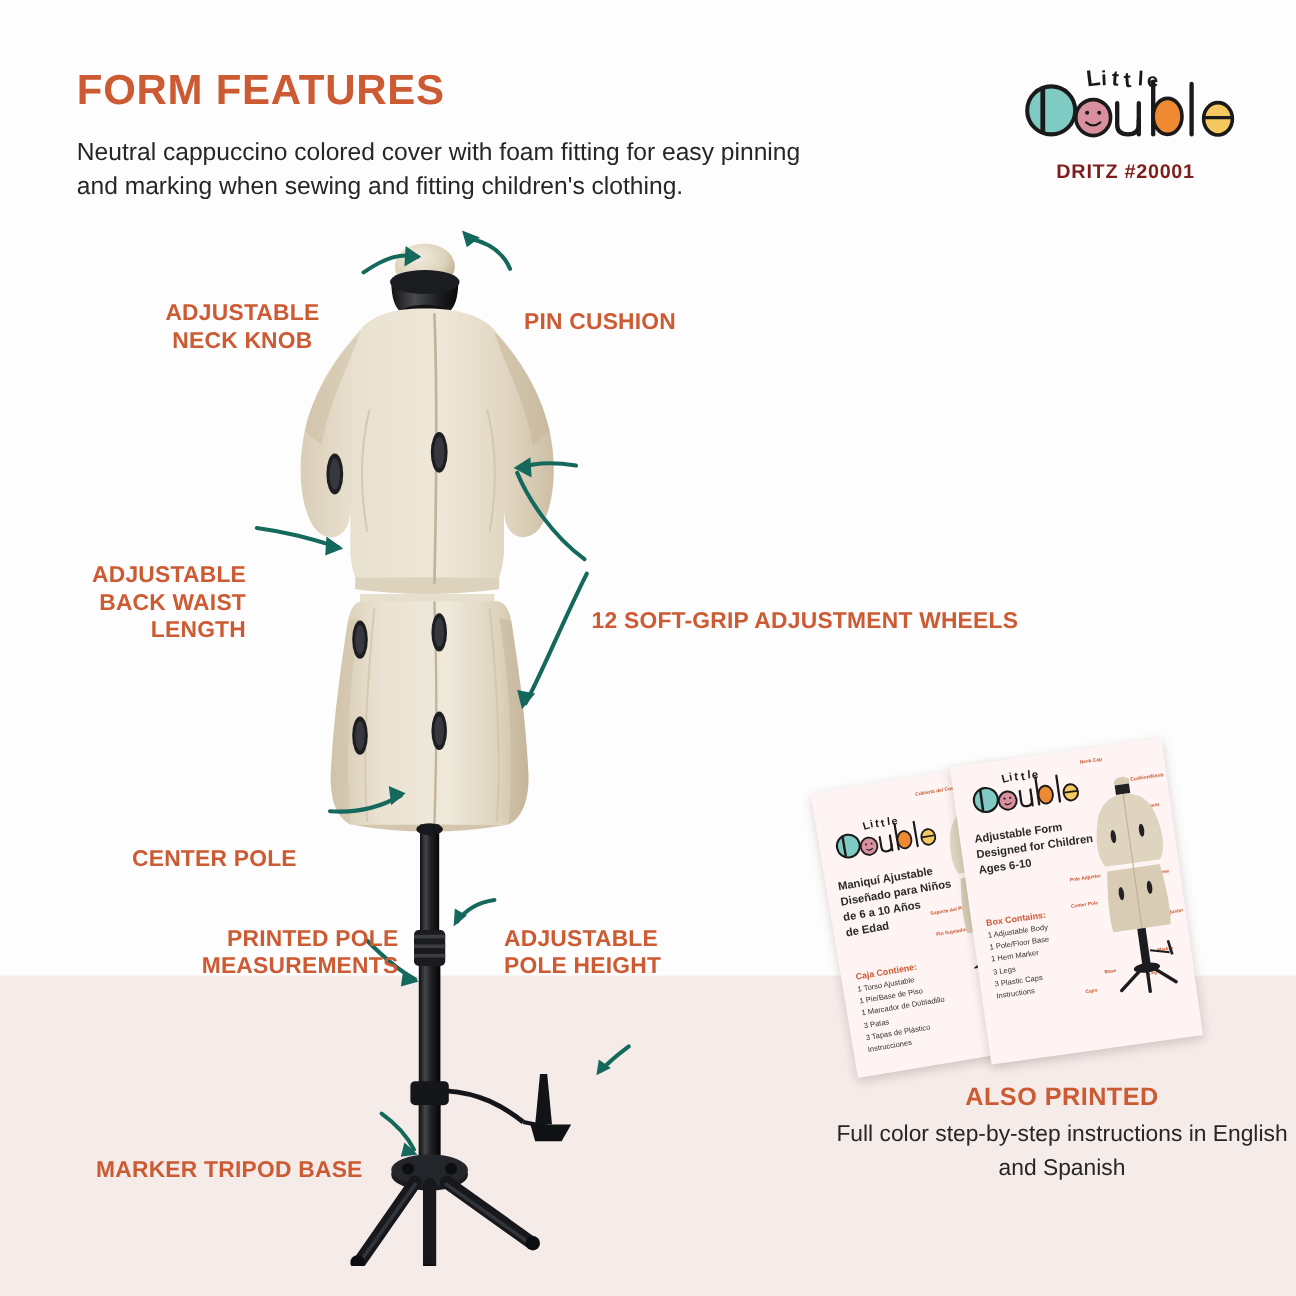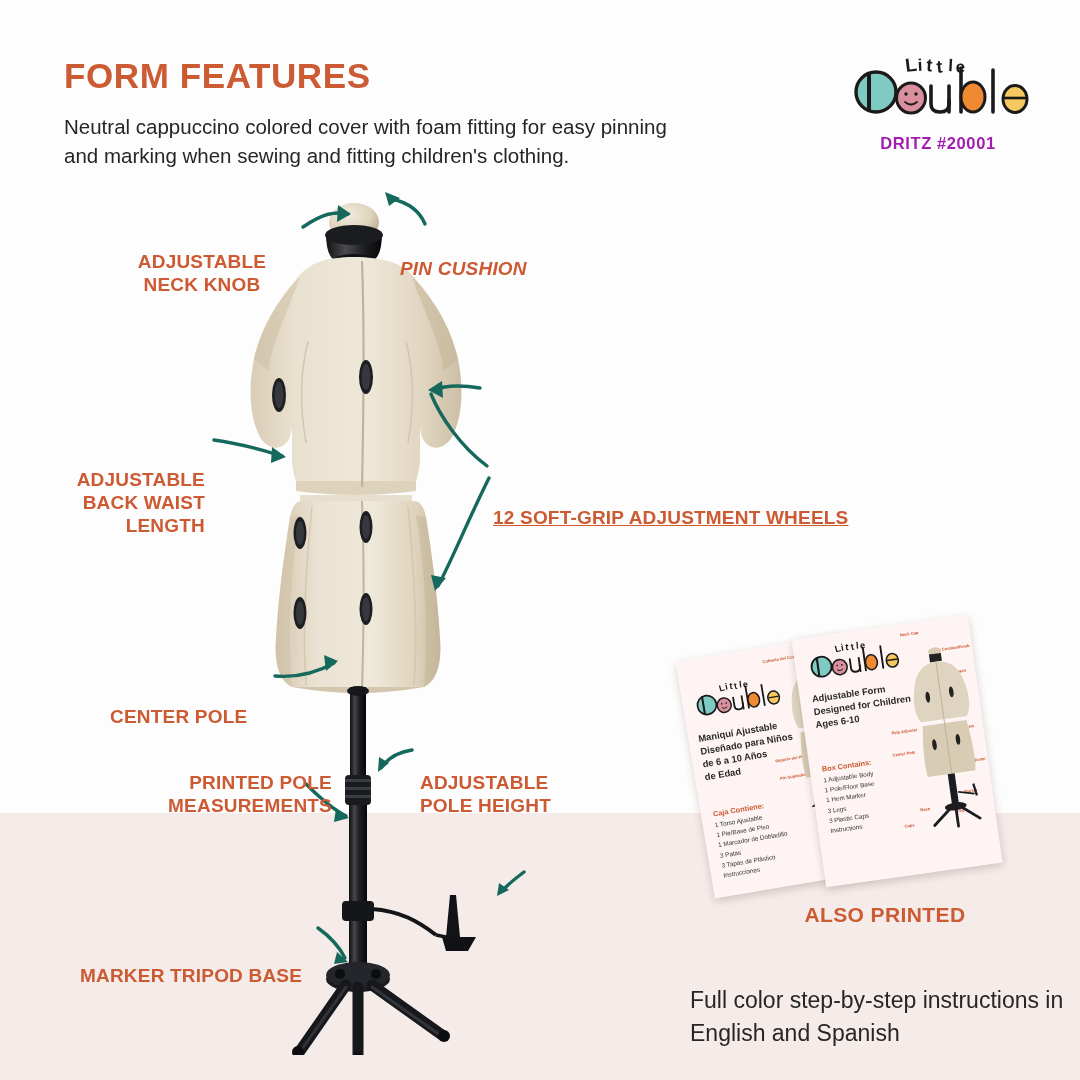--- a/index.html
+++ b/index.html
@@ -24,54 +24,54 @@
   .subtitle{
     position:absolute;left:64px;top:112px;width:620px;
     font-size:20.5px;line-height:1.42;color:#262626;font-weight:400;
   }
 
   
   .logo{position:absolute;left:843px;top:48px;width:190px;height:72px;}
   .logo svg{display:block;}
   .sku{
     position:absolute;left:843px;top:134px;width:190px;text-align:center;
-    font-size:16.5px;font-weight:bold;letter-spacing:.6px;color:#a21caf;
+    font-size:16.5px;font-weight:bold;letter-spacing:.6px;color:#7f1d1d;
   }
 
   
   .callout{
     position:absolute;color:#cc5a33;font-weight:bold;
     font-size:19px;line-height:1.22;letter-spacing:.2px;
     white-space:pre-line;
     margin-top:44px;
   }
   .c-neck   {left:108px;top:206px;width:188px;text-align:center;}
-  .c-pin    {left:400px;top:213px;width:200px;text-align:left;font-style:italic;}
+  .c-pin    {left:400px;top:213px;width:200px;text-align:center;}
   .c-waist  {left:40px;top:424px;width:165px;text-align:right;}
-  .c-wheels {left:493px;top:462px;width:400px;text-align:left;text-decoration:underline;}
+  .c-wheels {left:493px;top:462px;width:400px;text-align:left;}
   .c-pole   {left:110px;top:661px;width:160px;text-align:left;}
   .c-meas   {left:132px;top:727px;width:200px;text-align:right;}
   .c-height {left:420px;top:727px;width:180px;text-align:left;}
   .c-hem    {left:531px;top:864px;width:200px;text-align:left;}
   .c-tripod {left:80px;top:920px;width:230px;text-align:left;}
 
   
   .arrows{position:absolute;left:0;top:0;width:1080px;height:1080px;pointer-events:none;}
 
   
   .product{position:absolute;left:150px;top:195px;width:420px;height:860px;}
 
   
   .also-title{
     position:absolute;left:700px;top:903px;width:370px;text-align:center;
     font-size:21px;font-weight:bold;letter-spacing:.4px;color:#cc5a33;
   }
   .also-body{
-    position:absolute;left:690px;top:984px;width:390px;
-    font-size:23px;line-height:1.45;color:#262626;
+    position:absolute;left:690px;top:932px;width:390px;text-align:center;
+    font-size:19px;line-height:1.45;color:#262626;
   }
 
   
   .cards{position:absolute;left:690px;top:612px;width:340px;height:290px;}
   .card{
     position:absolute;background:#fdf4f3;
     box-shadow:0 3px 9px rgba(60,30,25,.20);
     overflow:hidden;
   }
   .card-es{left:4px;top:34px;width:170px;height:240px;transform:rotate(-9.5deg);}

